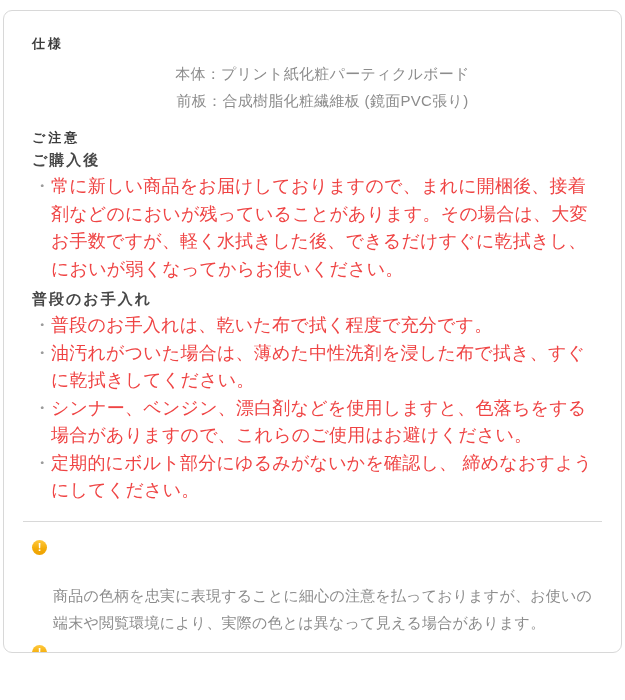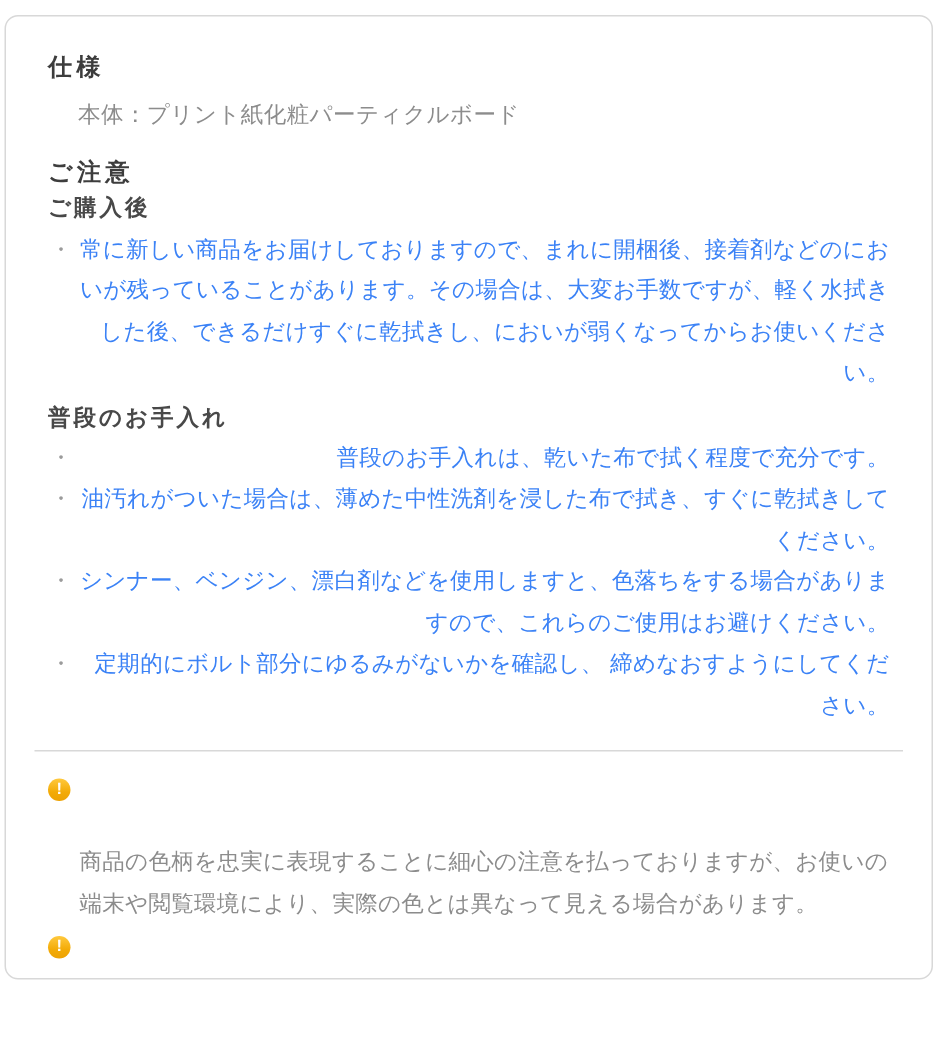--- a/index.html
+++ b/index.html
@@ -18,52 +18,52 @@
     height: 643px;
     box-sizing: border-box;
     background: #ffffff;
     border: 1px solid #d8d8d8;
     border-radius: 9px;
     padding: 26px 28px 0 28px;
     overflow: hidden;
   }
   .section-title {
     margin: 0;
-    font-size: 16px;
+    font-size: 13px;
     font-weight: bold;
     color: #3d3d3d;
     letter-spacing: 3px;
     line-height: 1.15;
   }
   .notice-title { margin-top: 16px; }
   .spec-list {
     margin: 8px 0 0 20px;
     font-size: 15px;
     color: #8c8c8c;
     line-height: 27.5px;
     letter-spacing: 0.3px;
+    text-align: center;
   }
   .sub-title {
     margin: 4px 0 0 0;
     font-size: 15px;
     font-weight: bold;
     color: #484848;
     letter-spacing: 2px;
     line-height: 1.35;
   }
   .care-subtitle { margin-top: 6px; }
   .bullet-list {
     list-style: none;
     margin: 3px 0 0 0;
     padding: 0 0 0 4px;
-    font-size: 15px;
-    color: #3b82f6;
+    font-size: 18px;
+    color: #ef4444;
     line-height: 27.5px;
     letter-spacing: 0.2px;
-    text-align: right;
   }
   .bullet-list li {
     position: relative;
     padding-left: 15px;
   }
   .bullet-list li::before {
     content: "\30FB"; 
     position: absolute;
     left: -3px;
     top: 0;
@@ -103,20 +103,21 @@
   }
 </style>
 </head>
 <body>
 
 <div class="panel">
 
   <h2 class="section-title">仕様</h2>
   <div class="spec-list">
     <div>本体：プリント紙化粧パーティクルボード</div>
+    <div>前板：合成樹脂化粧繊維板 (鏡面PVC張り)</div>
   </div>
 
   <h2 class="section-title notice-title">ご注意</h2>
 
   <h3 class="sub-title">ご購入後</h3>
   <ul class="bullet-list">
     <li>常に新しい商品をお届けしておりますので、まれに開梱後、接着剤などのにおいが残っていることがあります。その場合は、大変お手数ですが、軽く水拭きした後、できるだけすぐに乾拭きし、においが弱くなってからお使いください。</li>
   </ul>
 
   <h3 class="sub-title care-subtitle">普段のお手入れ</h3>

